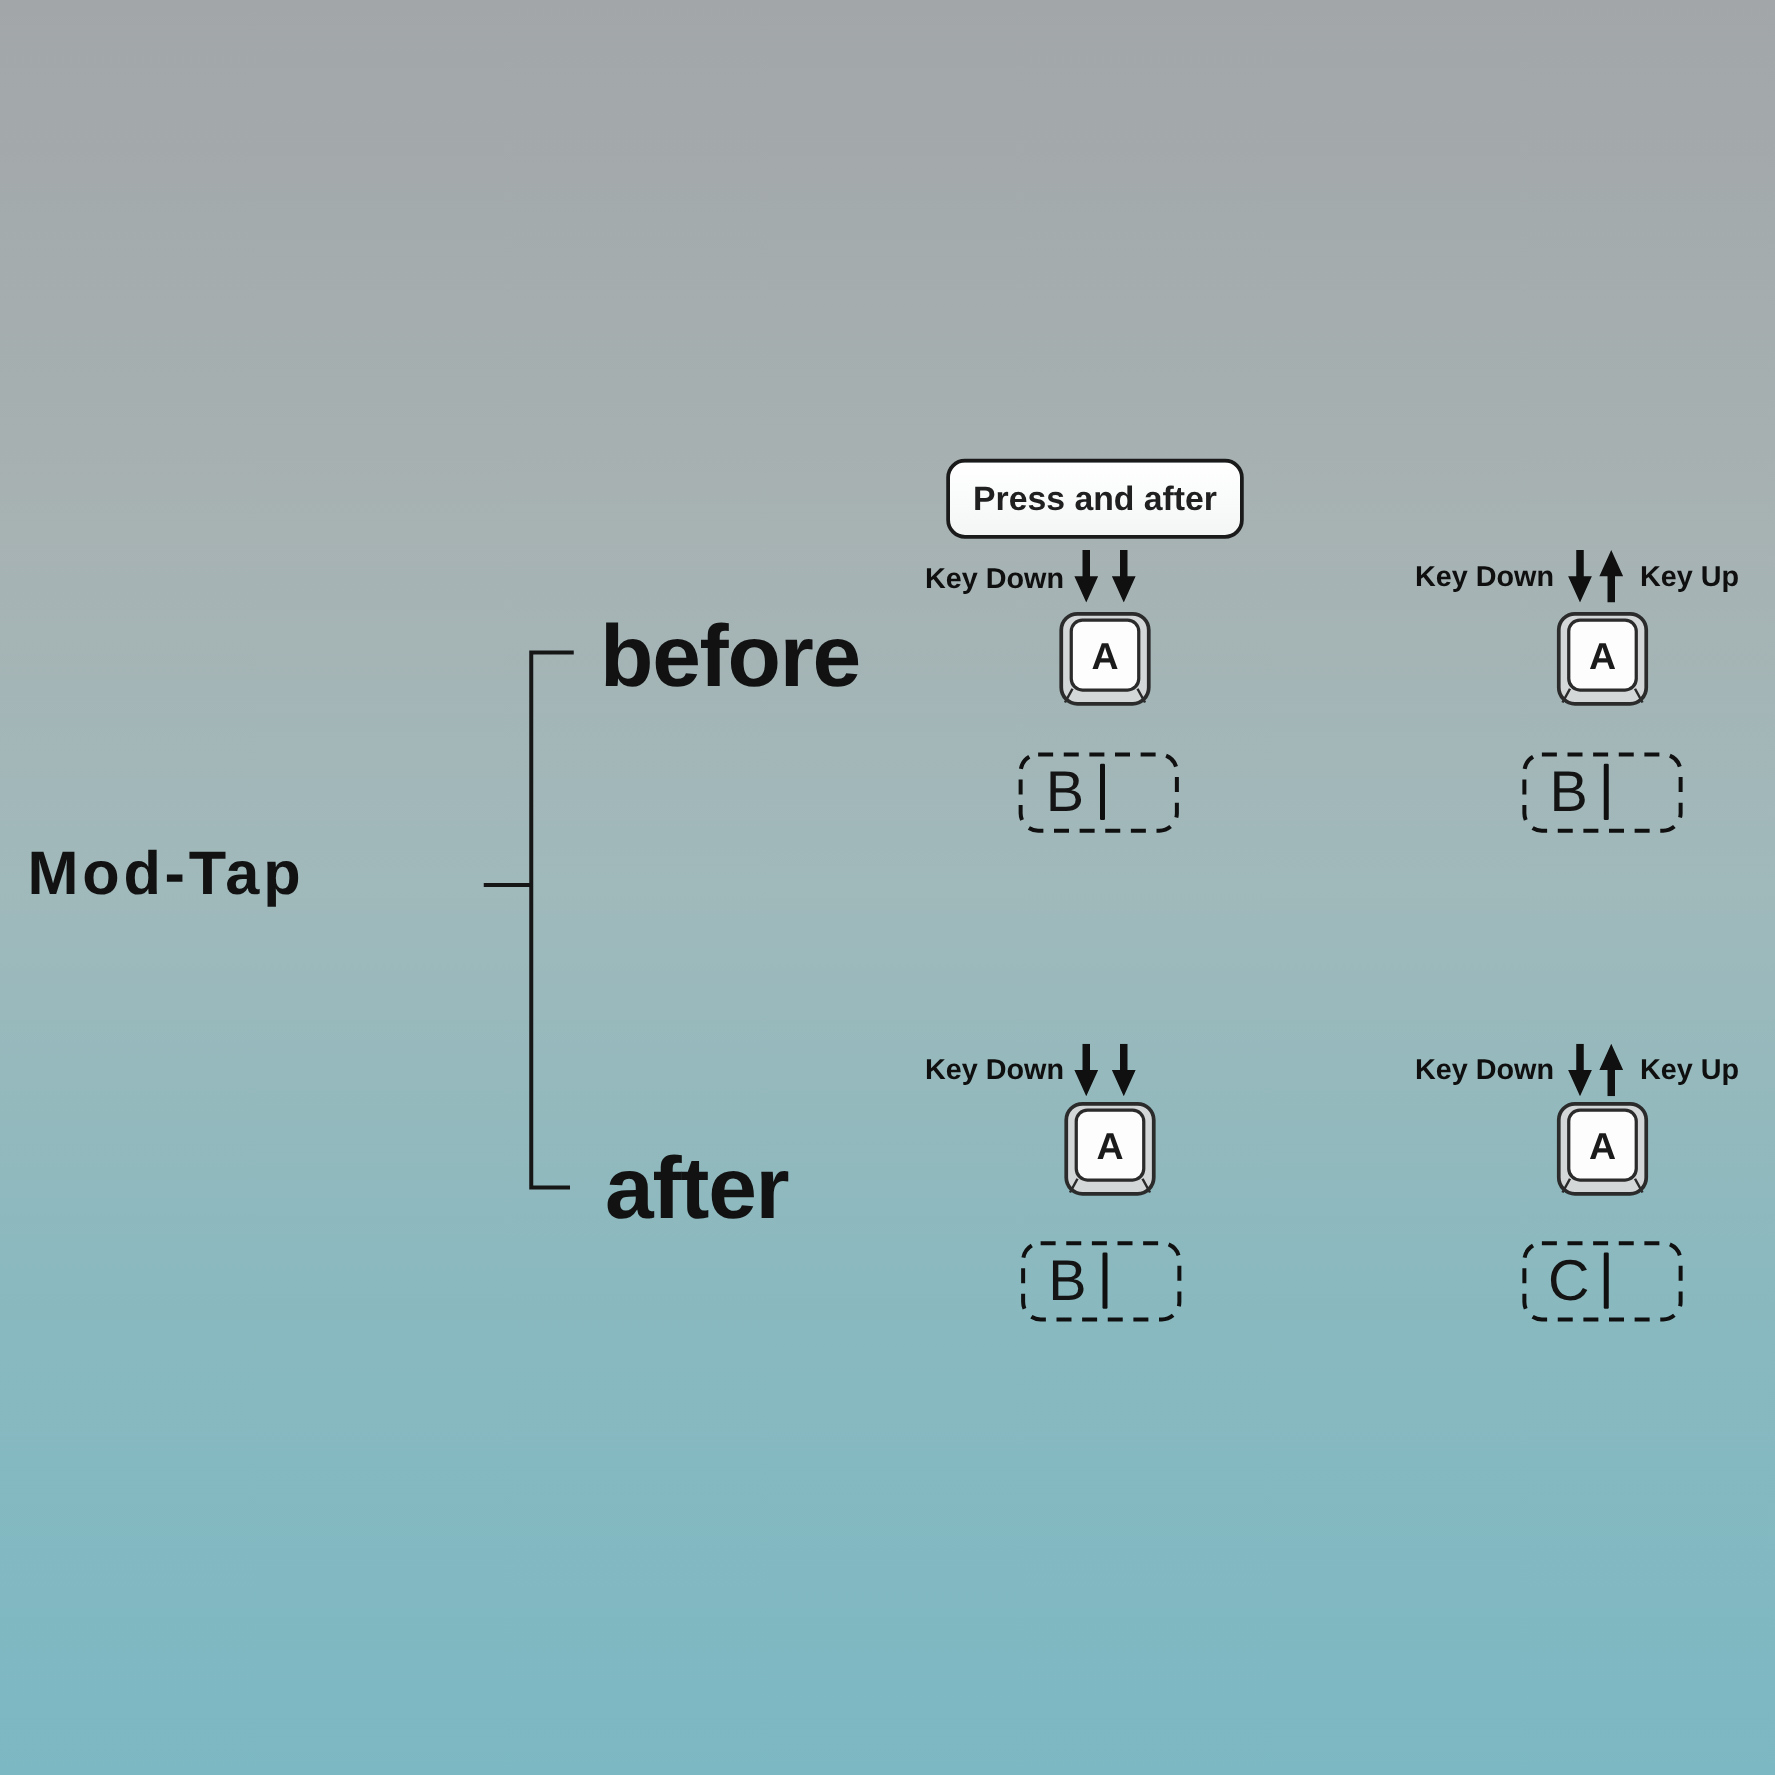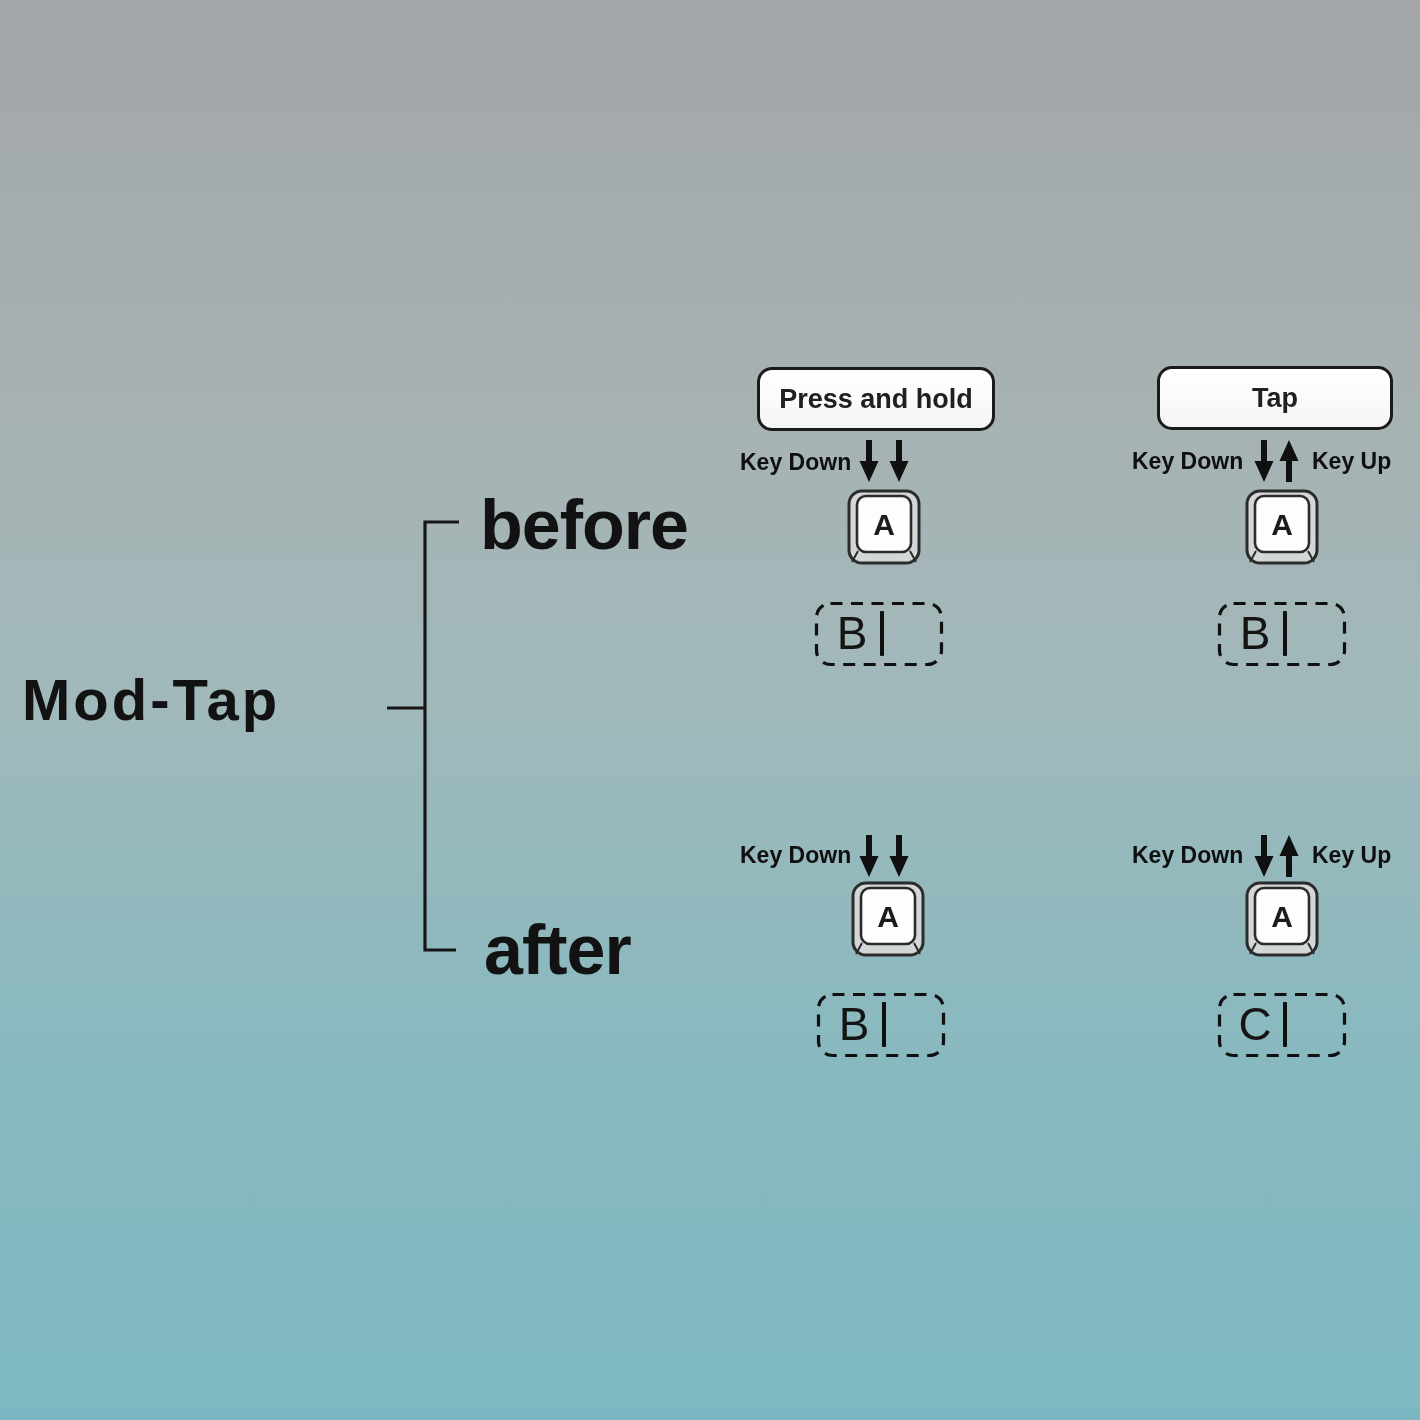--- a/index.html
+++ b/index.html
@@ -6,21 +6,21 @@
   .stage{
     position:relative;
     width:1420px;height:1420px;
     overflow:hidden;
     background:linear-gradient(180deg,#a2a6a8 0%,#a7b2b3 30%,#a0b9bb 50%,#8ab9bf 72%,#7cb8c3 100%);
     font-family:"Liberation Sans", sans-serif;
     color:#161616;
   }
   .abs{position:absolute;}
   .title{
-    font-size:58px;font-weight:800;letter-spacing:3px;
+    font-size:49px;font-weight:800;letter-spacing:3px;
     line-height:75px;color:#121212;white-space:nowrap;
   }
   .branch-label{
     font-size:70px;font-weight:800;letter-spacing:-1px;
     line-height:70px;color:#121212;white-space:nowrap;
   }
   .badge{
     display:flex;align-items:center;justify-content:center;
     background:linear-gradient(180deg,#ffffff 0%,#f4f6f6 100%);
     border:3px solid #1a1a1a;border-radius:15px;
@@ -55,21 +55,21 @@
   <div class="abs title" style="left:22px;top:662px;">Mod-Tap</div>
 
   <svg class="abs" style="left:380px;top:505px;" width="95" height="465" viewBox="0 0 95 465">
     <path d="M79 17 H45 V445 H76 M7 203 H45" fill="none" stroke="#161616" stroke-width="3.2"></path>
   </svg>
 
   <div class="abs branch-label" style="left:484px;top:915px;">after</div>
   <div class="abs branch-label" style="left:480px;top:490px;">before</div>
 
   <div class="abs scenario" style="left:720px;top:360px;height:320px;">
-    <div class="abs badge" style="left:37px;top:7px;width:238px;height:64px;">Press and hold</div>
+    <div class="abs badge" style="left:37px;top:7px;width:238px;height:64px;">Press and after</div>
     <div class="abs kd-label kd-right" style="left:20px;top:92px;width:108px;">Key Down</div>
     <svg class="abs arrow-svg" style="left:138px;top:80px;" width="22" height="42" viewBox="0 0 22 42">
       <path d="M8 0 H14 V21 H20.5 L11 42 L1.5 21 H8 Z" fill="#101010"></path>
     </svg>
     <svg class="abs arrow-svg" style="left:168px;top:80px;" width="22" height="42" viewBox="0 0 22 42">
       <path d="M8 0 H14 V21 H20.5 L11 42 L1.5 21 H8 Z" fill="#101010"></path>
     </svg>
     <svg class="abs keycap-svg" style="left:127px;top:129px;" width="74" height="76" viewBox="0 0 74 76">
       <rect x="2" y="2" width="70" height="72" rx="13" fill="#d4d7d8" stroke="#2b2b2b" stroke-width="3"></rect>
       <path d="M11 62 L5 73 M63 62 L69 73" stroke="#2b2b2b" stroke-width="2"></path>
@@ -79,21 +79,20 @@
     <div class="abs outbox" style="left:94px;top:241px;">
       <svg class="frame" width="130" height="66" viewBox="0 0 130 66">
         <rect x="2.5" y="2.5" width="125" height="61" rx="14" fill="none" stroke="#101010" stroke-width="3.2" stroke-dasharray="12 8.5"></rect>
       </svg>
       <div class="out-letter">B</div>
       <div class="cursor"></div>
     </div>
   </div>
 
   <div class="abs scenario" style="left:1120px;top:360px;height:320px;">
-    <div class="abs badge" style="left:37px;top:6px;width:236px;height:64px;">Tap</div>
     <div class="abs kd-label kd-right" style="left:12px;top:91px;width:108px;">Key Down</div>
     <svg class="abs arrow-svg" style="left:133px;top:80px;" width="22" height="42" viewBox="0 0 22 42">
       <path d="M8 0 H14 V21 H20.5 L11 42 L1.5 21 H8 Z" fill="#101010"></path>
     </svg>
     <svg class="abs arrow-svg" style="left:158px;top:80px;" width="22" height="42" viewBox="0 0 22 42">
       <path d="M8 0 H14 V21 H20.5 L11 42 L1.5 21 H8 Z" fill="#101010" transform="rotate(180 11 21)"></path>
     </svg>
     <div class="abs kd-label" style="left:192px;top:91px;">Key Up</div>
     <svg class="abs keycap-svg" style="left:125px;top:129px;" width="74" height="76" viewBox="0 0 74 76">
       <rect x="2" y="2" width="70" height="72" rx="13" fill="#d4d7d8" stroke="#2b2b2b" stroke-width="3"></rect>

